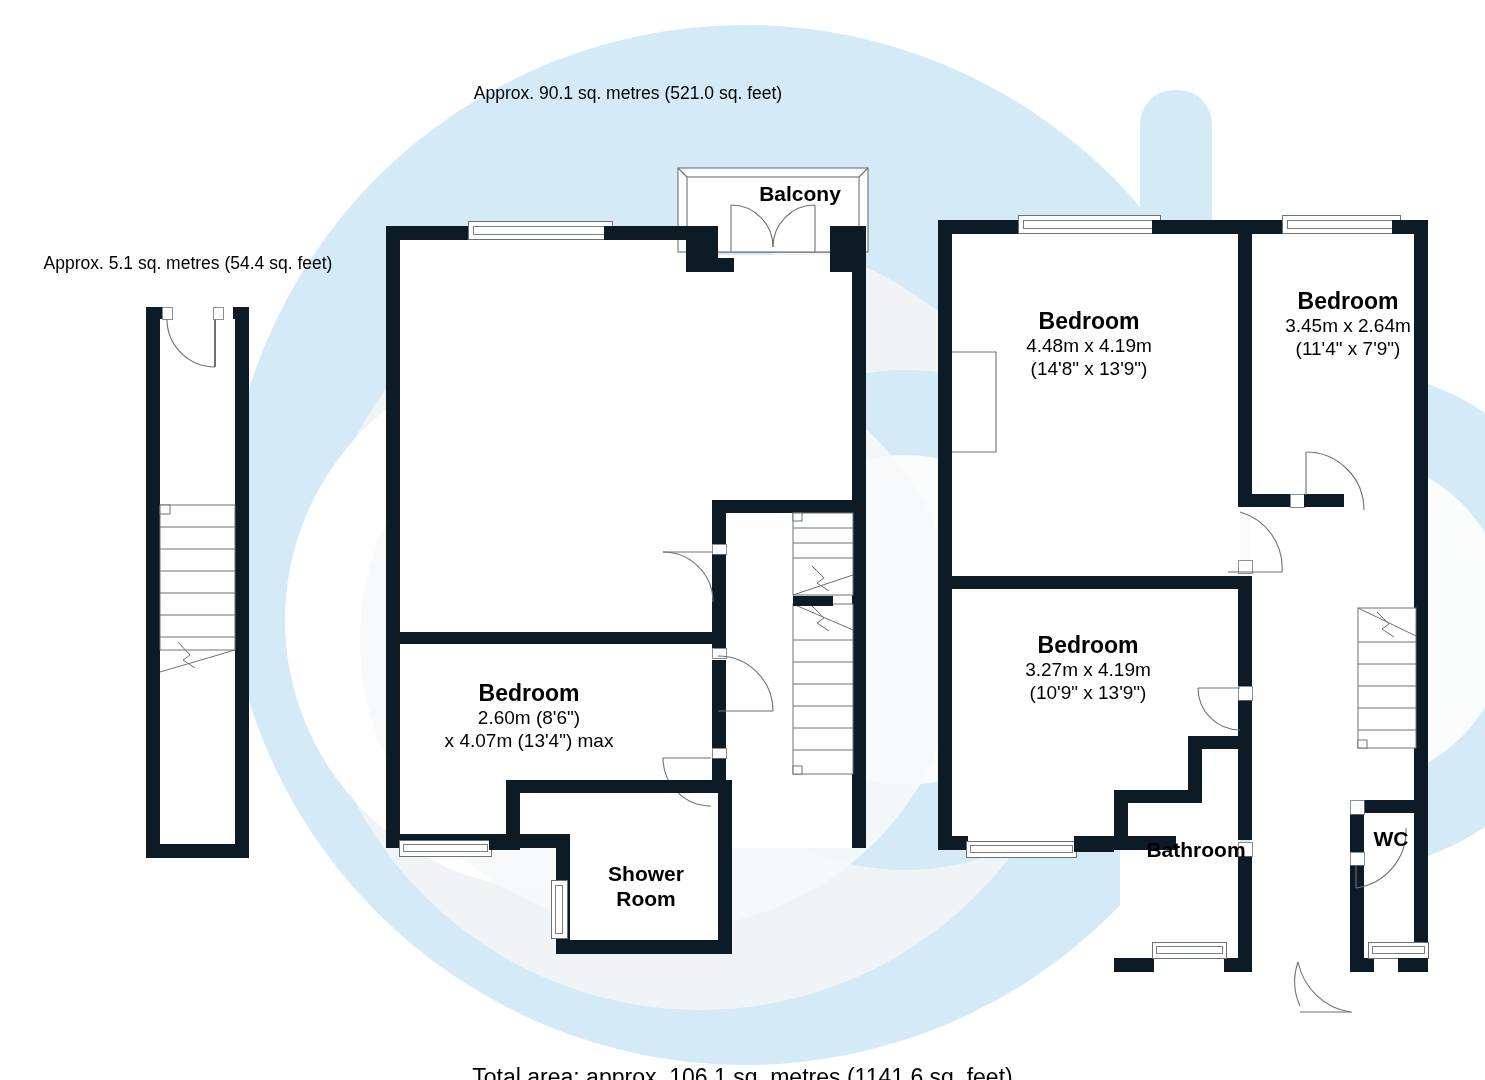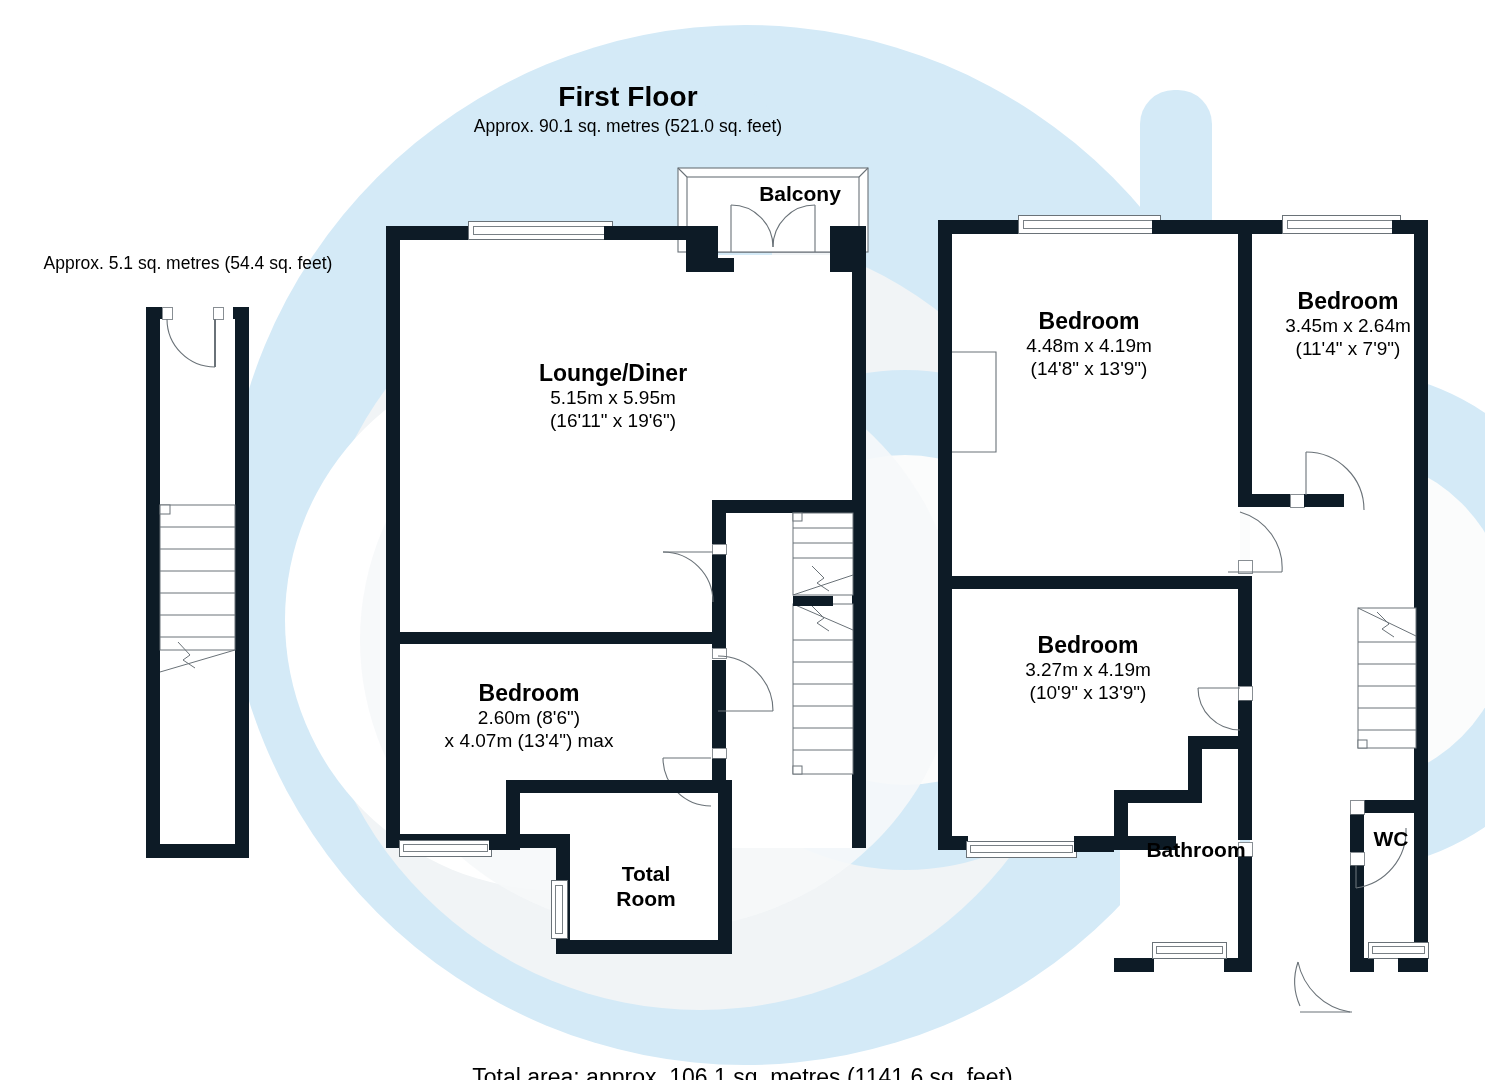--- a/index.html
+++ b/index.html
@@ -346,42 +346,36 @@
     </g>
   </svg>
 
   <div class="labels">
 
     <div class="lbl" style="left:188px; top:250px;">
       <div class="floor-sub">Approx. 5.1 sq. metres (54.4 sq. feet)</div>
     </div>
 
     <div class="lbl" style="left:628px; top:80px;">
-      <div class="floor-title">First Floor</div>
       <div class="floor-sub">Approx. 90.1 sq. metres (521.0 sq. feet)</div>
     </div>
 
     <div class="lbl" style="left:800px; top:182px;">
       <div class="room-small">Balcony</div>
     </div>
 
-    <div class="lbl" style="left:613px; top:360px;">
-      <div class="room-name">Lounge/Diner</div>
-      <div class="room-dims">5.15m x 5.95m</div>
-      <div class="room-dims">(16'11" x 19'6")</div>
-    </div>
 
     <div class="lbl" style="left:529px; top:680px;">
       <div class="room-name">Bedroom</div>
       <div class="room-dims">2.60m (8'6")</div>
       <div class="room-dims">x 4.07m (13'4") max</div>
     </div>
 
     <div class="lbl" style="left:646px; top:862px;">
-      <div class="room-small">Total</div>
+      <div class="room-small">Shower</div>
       <div class="room-small">Room</div>
     </div>
 
 
     <div class="lbl" style="left:1089px; top:308px;">
       <div class="room-name">Bedroom</div>
       <div class="room-dims">4.48m x 4.19m</div>
       <div class="room-dims">(14'8" x 13'9")</div>
     </div>
 

